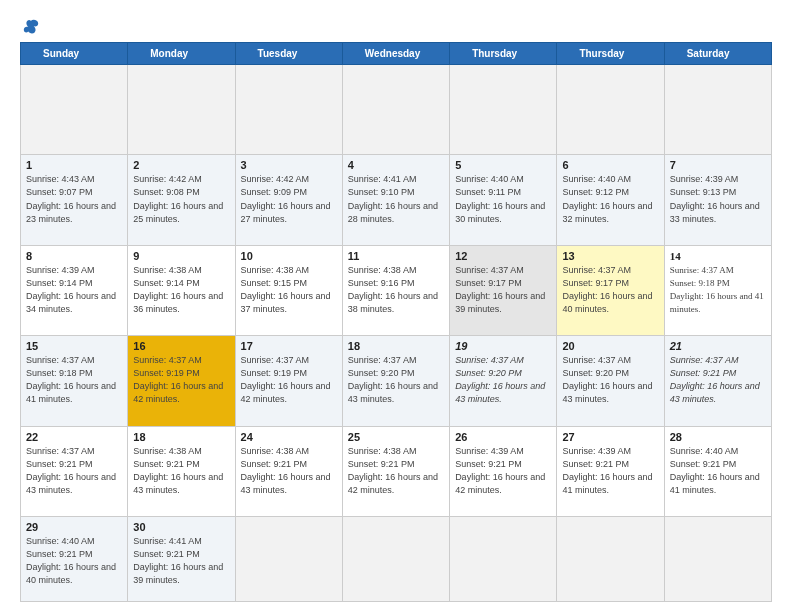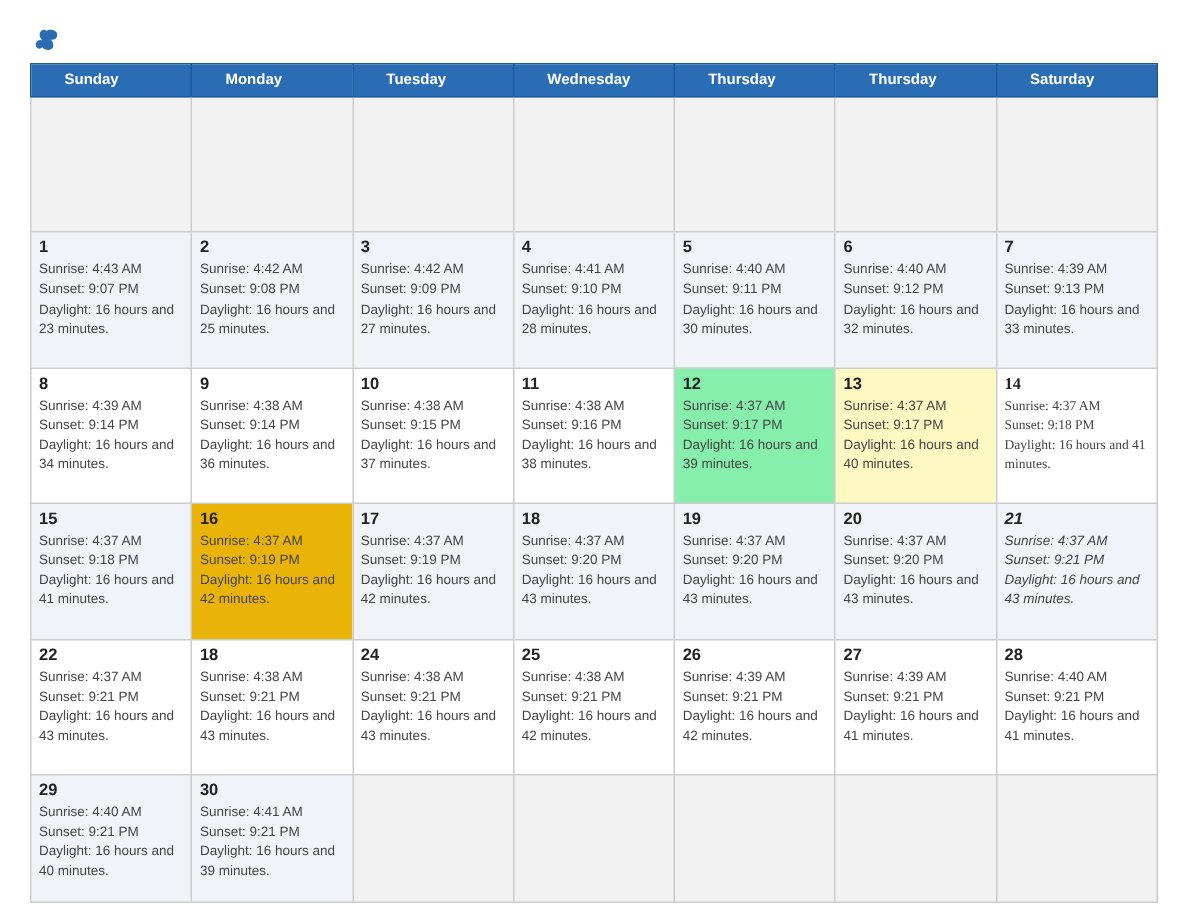--- a/index.html
+++ b/index.html
@@ -185,21 +185,21 @@
             <div class="day-info">Sunrise: 4:38 AM<br>Sunset: 9:14 PM<br>Daylight: 16 hours and 36 minutes.</div>
           </td>
           <td style="background: rgb(255, 255, 255);">
             <span class="day-num">10</span>
             <div class="day-info">Sunrise: 4:38 AM<br>Sunset: 9:15 PM<br>Daylight: 16 hours and 37 minutes.</div>
           </td>
           <td style="background: rgb(255, 255, 255);">
             <span class="day-num">11</span>
             <div class="day-info">Sunrise: 4:38 AM<br>Sunset: 9:16 PM<br>Daylight: 16 hours and 38 minutes.</div>
           </td>
-          <td style="background: #86efac; margin-left: 40px;">
+          <td style="background: #e5e5e5; margin-left: 40px;">
             <span class="day-num">12</span>
             <div class="day-info">Sunrise: 4:37 AM<br>Sunset: 9:17 PM<br>Daylight: 16 hours and 39 minutes.</div>
           </td>
           <td style="background: #fef9c3; margin-left: 24px;">
             <span class="day-num">13</span>
             <div class="day-info">Sunrise: 4:37 AM<br>Sunset: 9:17 PM<br>Daylight: 16 hours and 40 minutes.</div>
           </td>
           <td style="background: rgb(255, 255, 255); font-family: Liberation Serif, serif;">
             <span class="day-num">14</span>
             <div class="day-info">Sunrise: 4:37 AM<br>Sunset: 9:18 PM<br>Daylight: 16 hours and 41 minutes.</div>
@@ -215,21 +215,21 @@
             <div class="day-info">Sunrise: 4:37 AM<br>Sunset: 9:19 PM<br>Daylight: 16 hours and 42 minutes.</div>
           </td>
           <td style="background: rgb(240, 244, 248);">
             <span class="day-num">17</span>
             <div class="day-info">Sunrise: 4:37 AM<br>Sunset: 9:19 PM<br>Daylight: 16 hours and 42 minutes.</div>
           </td>
           <td style="background: rgb(240, 244, 248);">
             <span class="day-num">18</span>
             <div class="day-info">Sunrise: 4:37 AM<br>Sunset: 9:20 PM<br>Daylight: 16 hours and 43 minutes.</div>
           </td>
-          <td style="background: rgb(240, 244, 248);">
+          <td style="background: rgb(240, 244, 248); font-style: italic;">
             <span class="day-num">19</span>
             <div class="day-info">Sunrise: 4:37 AM<br>Sunset: 9:20 PM<br>Daylight: 16 hours and 43 minutes.</div>
           </td>
           <td style="background: rgb(240, 244, 248);">
             <span class="day-num">20</span>
             <div class="day-info">Sunrise: 4:37 AM<br>Sunset: 9:20 PM<br>Daylight: 16 hours and 43 minutes.</div>
           </td>
           <td style="background: rgb(240, 244, 248); font-style: italic;">
             <span class="day-num">21</span>
             <div class="day-info">Sunrise: 4:37 AM<br>Sunset: 9:21 PM<br>Daylight: 16 hours and 43 minutes.</div>

